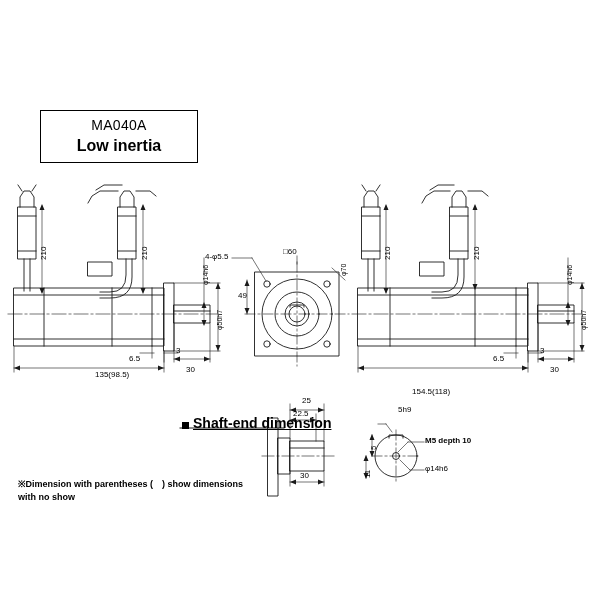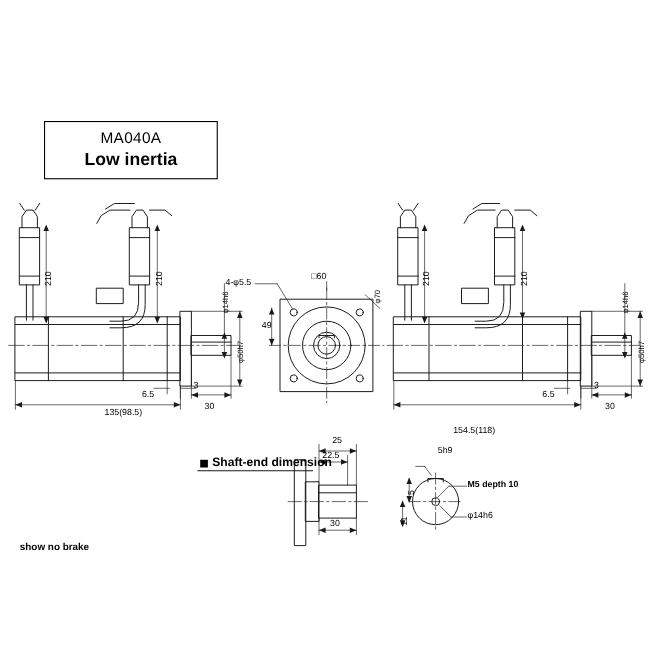--- a/index.html
+++ b/index.html
@@ -51,23 +51,24 @@
   }
   .note {
     position: absolute;
     font-size: 9px;
     font-weight: bold;
     line-height: 1.4;
     white-space: nowrap;
   }
   .shaft-hdr {
     position: absolute;
-    font-size: 11px;
+    font-size: 14px;
     font-weight: bold;
     white-space: nowrap;
+    text-decoration: underline;
   }
   .sq {
     display: inline-block;
     width: 7px;
     height: 7px;
     background: #000;
     margin-right: 4px;
     vertical-align: -1px;
   }
   svg { position: absolute; left: 0; top: 0; }
@@ -358,15 +359,16 @@
   </div>
   <div class="txt" style="left:302px; top:397px;">25</div>
   <div class="txt" style="left:293px; top:410px;">22.5</div>
   <div class="txt" style="left:300px; top:472px;">30</div>
   <div class="txt" style="left:398px; top:406px;text-align:center;">5h9</div>
   <div class="txt b" style="left:425px; top:437px;">M5 depth 10</div>
   <div class="txt" style="left:425px; top:465px;">φ14h6</div>
   <div class="txt vert" style="left:370px; top:450px;">5</div>
   <div class="txt vert" style="left:364px; top:478px;">11</div>
 
-  <div class="note" style="left:18px; top:491px;">show no brake</div>
+  <div class="note" style="left:18px; top:478px;">※Dimension with parentheses (　) show dimensions</div>
+  <div class="note" style="left:18px; top:491px;">with no show</div>
 
 </div>
 
 </body></html>

